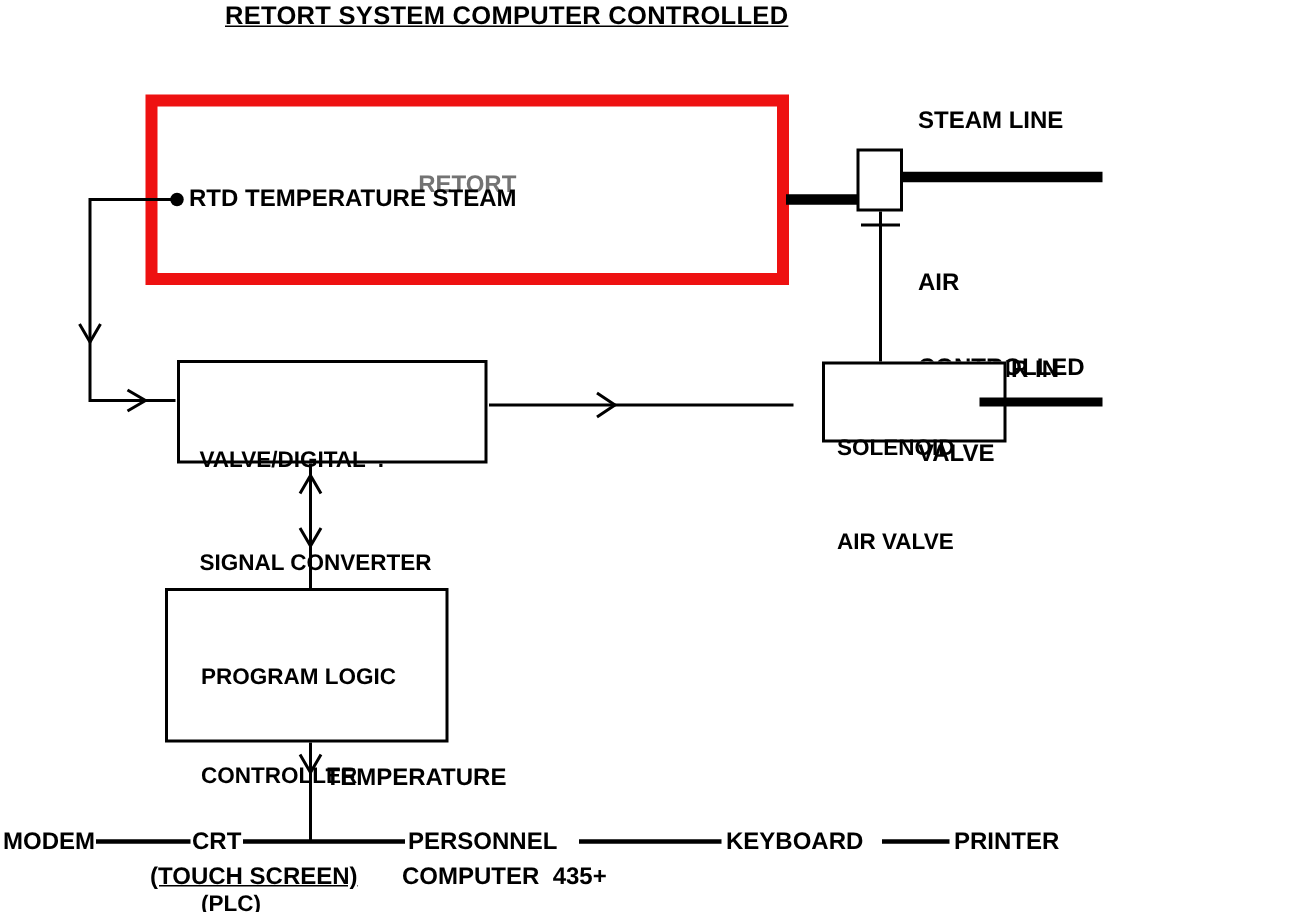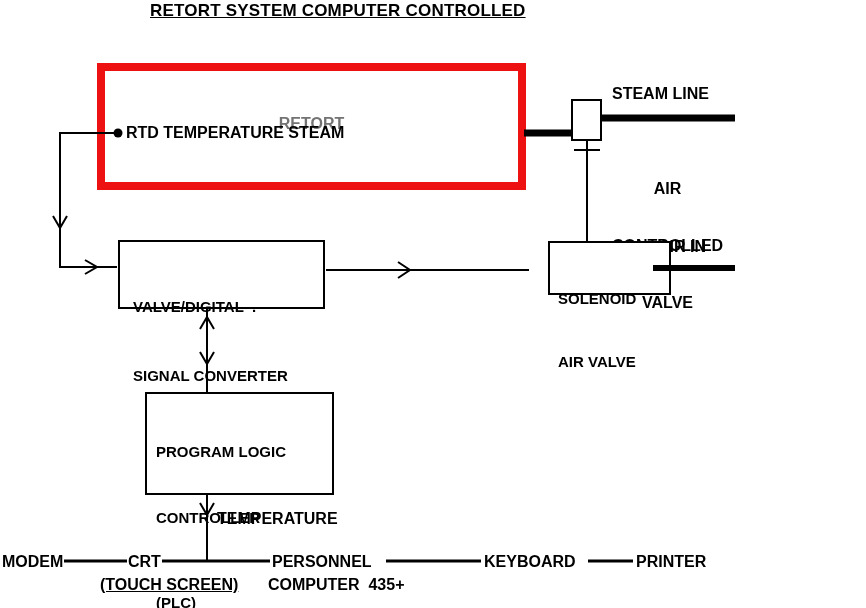--- a/index.html
+++ b/index.html
@@ -15,25 +15,25 @@
   .box { position:absolute; border:2px solid #000; background:#ffffff; font-size:15px; font-weight:bold; white-space:pre; }
 
   .b-retort { left:97px; top:63px; width:429px; height:127px; border:8px solid #ee1111; }
   .retort-title { margin-top:10px; text-align:center; color:#737373; font-size:16px; }
   .sensor-label { position:absolute; left:21px; top:53px; font-size:16px; }
 
   .b-valve { left:571px; top:99px; width:31px; height:42px; }
 
   .b-conv { left:118px; top:240px; width:207px; height:69px; padding:7px 0 0 13px; line-height:23px; }
   .b-sol  { left:548px; top:241px; width:123px; height:54px; padding:3px 0 0 8px; line-height:21px; }
-  .b-plc  { left:110px; top:392px; width:189px; height:103px; padding:3px 0 0 9px; line-height:22px;margin-left:35px; }
+  .b-plc  { left:110px; top:392px; width:189px; height:103px; padding:3px 0 0 22px; line-height:22px; }
   .plc-sub { margin-top:19px; }
 
-  .l-steam     { left:612px; top:85px; }
-  .l-acv       { left:612px; top:141px; line-height:19px;text-align:center; }
+  .l-steam     { left:612px; top:72px; }
+  .l-acv       { left:612px; top:141px; line-height:19px; }
   .l-airin     { left:658px; top:238px;text-align:right; }
   .l-periph    { left:217px; top:510px; }
   .l-modem     { left:2px;   top:553px; }
   .l-crt       { left:128px; top:553px; }
   .l-touch     { left:100px; top:576px;text-decoration:underline; }
   .l-personnel { left:272px; top:553px; }
   .l-comp      { left:268px; top:576px; }
   .l-keyboard  { left:484px; top:553px; }
   .l-printer   { left:636px; top:553px; }
 

